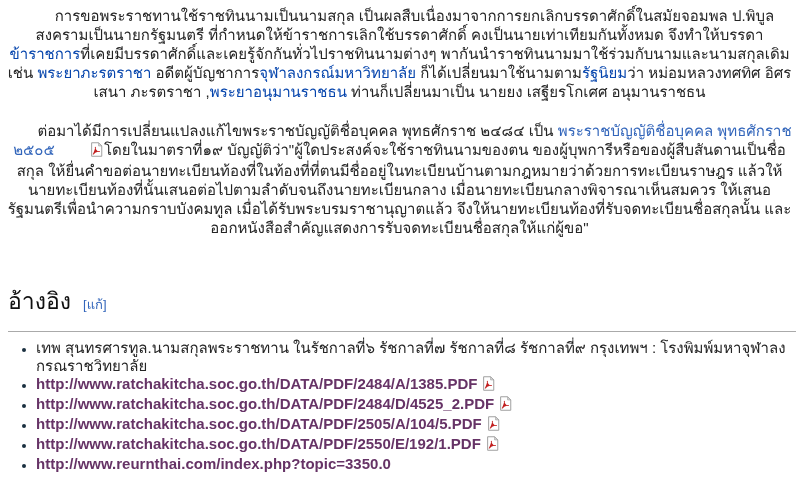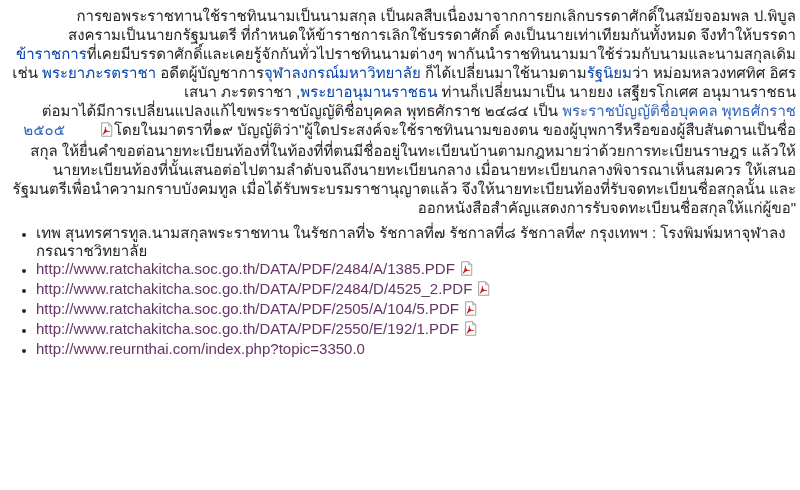--- a/index.html
+++ b/index.html
@@ -5,26 +5,26 @@
   html, body { margin: 0; padding: 0; }
   body {
     width: 800px; height: 490px; overflow: hidden;
     background: #ffffff;
     font-family: "Liberation Sans", "DejaVu Sans", sans-serif;
     color: #252525;
   }
   .content { padding: 6px 4px 0 3px; }
   p.para {
     margin: 0; font-size: 15px; line-height: 19px;
-    text-indent: 30px; text-align: right;
+    text-indent: 30px; text-align: center;
   }
-  p.para + p.para { }
+  p.para + p.para { margin-top: 20px; }
   a.wlink { color: #0645ad; text-decoration: none; cursor: pointer; }
   a.extlink { color: #3366bb; text-decoration: none; cursor: pointer; }
-  a.visited { color: #663366; text-decoration: none; cursor: pointer; }
+  a.visited { color: #663366; text-decoration: none; cursor: pointer; font-weight: bold; }
   h2.section-heading {
     font-size: 23px; font-weight: normal; color: #111;
     margin: 46px 0 0 5px; padding-bottom: 12px;
     border-bottom: 1px solid #aaaaaa;
   }
   .editsection { font-size: 13px; margin-left: 12px; }
   ul.ref-list {
     margin: 7px 0 0 0; padding-left: 33px;
     font-size: 15px;
   }
@@ -39,20 +39,21 @@
 <div class="content">
 
   <p class="para"><span>การขอพระราชทานใช้ราชทินนามเป็นนามสกุล เป็นผลสืบเนื่องมาจากการยกเลิกบรรดาศักดิ์ในสมัยจอมพล ป.พิบูลสงครามเป็นนายกรัฐมนตรี ที่กำหนดให้ข้าราชการเลิกใช้บรรดาศักดิ์ คงเป็นนายเท่าเทียมกันทั้งหมด จึงทำให้บรรดา</span><a class="wlink">ข้าราชการ</a><span>ที่เคยมีบรรดาศักดิ์และเคยรู้จักกันทั่วไปราชทินนามต่างๆ พากันนำราชทินนามมาใช้ร่วมกับนามและนามสกุลเดิม เช่น </span><a class="wlink">พระยาภะรตราชา</a><span> อดีตผู้บัญชาการ</span><a class="wlink">จุฬาลงกรณ์มหาวิทยาลัย</a><span> ก็ได้เปลี่ยนมาใช้นามตาม</span><a class="wlink">รัฐนิยม</a><span>ว่า หม่อมหลวงทศทิศ อิศรเสนา ภะรตราชา ,</span><a class="wlink">พระยาอนุมานราชธน</a><span> ท่านก็เปลี่ยนมาเป็น นายยง เสฐียรโกเศศ อนุมานราชธน</span></p>
 
   <p class="para"><span>ต่อมาได้มีการเปลี่ยนแปลงแก้ไขพระราชบัญญัติชื่อบุคคล พุทธศักราช ๒๔๘๔ เป็น </span><a class="extlink"><span>พระราชบัญญัติชื่อบุคคล พุทธศักราช ๒๕๐๕</span><span class="icon"><svg width="15" height="15" viewBox="0 0 16 16">
             <path d="M2.8 0.8 H10.2 L13.6 4.2 V15.2 H2.8 Z" fill="#ffffff" stroke="#9a9a9a" stroke-width="1"></path>
             <path d="M10.2 0.8 V4.2 H13.6 Z" fill="#d8d8d8" stroke="#9a9a9a" stroke-width="0.6"></path>
             <path d="M4.6 11.9 C5.3 10.4 6.1 8.4 6.4 7 C6.1 6 6.2 5.1 6.8 5.1 C7.4 5.1 7.4 6.1 7.2 7.1 C7.6 8.1 8.3 9 9.1 9.6 C10.2 9.4 11.4 9.4 11.6 10 C11.8 10.6 10.8 10.8 9.5 10.5 C8.6 10.9 7.3 11.4 6.3 11.6 C5.6 12.6 4.8 13.5 4.3 13.4 C3.7 13.3 4 12.5 4.6 11.9 Z" fill="#c11e1e"></path>
           </svg></span></a><span>โดยในมาตราที่๑๙ บัญญัติว่า"ผู้ใดประสงค์จะใช้ราชทินนามของตน ของผู้บุพการีหรือของผู้สืบสันดานเป็นชื่อสกุล ให้ยื่นคำขอต่อนายทะเบียนท้องที่ในท้องที่ที่ตนมีชื่ออยู่ในทะเบียนบ้านตามกฎหมายว่าด้วยการทะเบียนราษฎร แล้วให้นายทะเบียนท้องที่นั้นเสนอต่อไปตามลำดับจนถึงนายทะเบียนกลาง เมื่อนายทะเบียนกลางพิจารณาเห็นสมควร ให้เสนอรัฐมนตรีเพื่อนำความกราบบังคมทูล เมื่อได้รับพระบรมราชานุญาตแล้ว จึงให้นายทะเบียนท้องที่รับจดทะเบียนชื่อสกุลนั้น และออกหนังสือสำคัญแสดงการรับจดทะเบียนชื่อสกุลให้แก่ผู้ขอ"</span></p>
 
+  <h2 class="section-heading"><span>อ้างอิง</span><a class="extlink editsection">[แก้]</a></h2>
 
   <ul class="ref-list">
     <li><span class="ref-plain">เทพ สุนทรศารทูล.นามสกุลพระราชทาน ในรัชกาลที่๖ รัชกาลที่๗ รัชกาลที่๘ รัชกาลที่๙ กรุงเทพฯ : โรงพิมพ์มหาจุฬาลงกรณราชวิทยาลัย</span></li>
     <li><a class="visited"><span>http://www.ratchakitcha.soc.go.th/DATA/PDF/2484/A/1385.PDF</span><span class="icon"><svg width="15" height="15" viewBox="0 0 16 16">
               <path d="M2.8 0.8 H10.2 L13.6 4.2 V15.2 H2.8 Z" fill="#ffffff" stroke="#9a9a9a" stroke-width="1"></path>
               <path d="M10.2 0.8 V4.2 H13.6 Z" fill="#d8d8d8" stroke="#9a9a9a" stroke-width="0.6"></path>
               <path d="M4.6 11.9 C5.3 10.4 6.1 8.4 6.4 7 C6.1 6 6.2 5.1 6.8 5.1 C7.4 5.1 7.4 6.1 7.2 7.1 C7.6 8.1 8.3 9 9.1 9.6 C10.2 9.4 11.4 9.4 11.6 10 C11.8 10.6 10.8 10.8 9.5 10.5 C8.6 10.9 7.3 11.4 6.3 11.6 C5.6 12.6 4.8 13.5 4.3 13.4 C3.7 13.3 4 12.5 4.6 11.9 Z" fill="#c11e1e"></path>
             </svg></span></a></li>
     <li><a class="visited"><span>http://www.ratchakitcha.soc.go.th/DATA/PDF/2484/D/4525_2.PDF</span><span class="icon"><svg width="15" height="15" viewBox="0 0 16 16">
               <path d="M2.8 0.8 H10.2 L13.6 4.2 V15.2 H2.8 Z" fill="#ffffff" stroke="#9a9a9a" stroke-width="1"></path>

